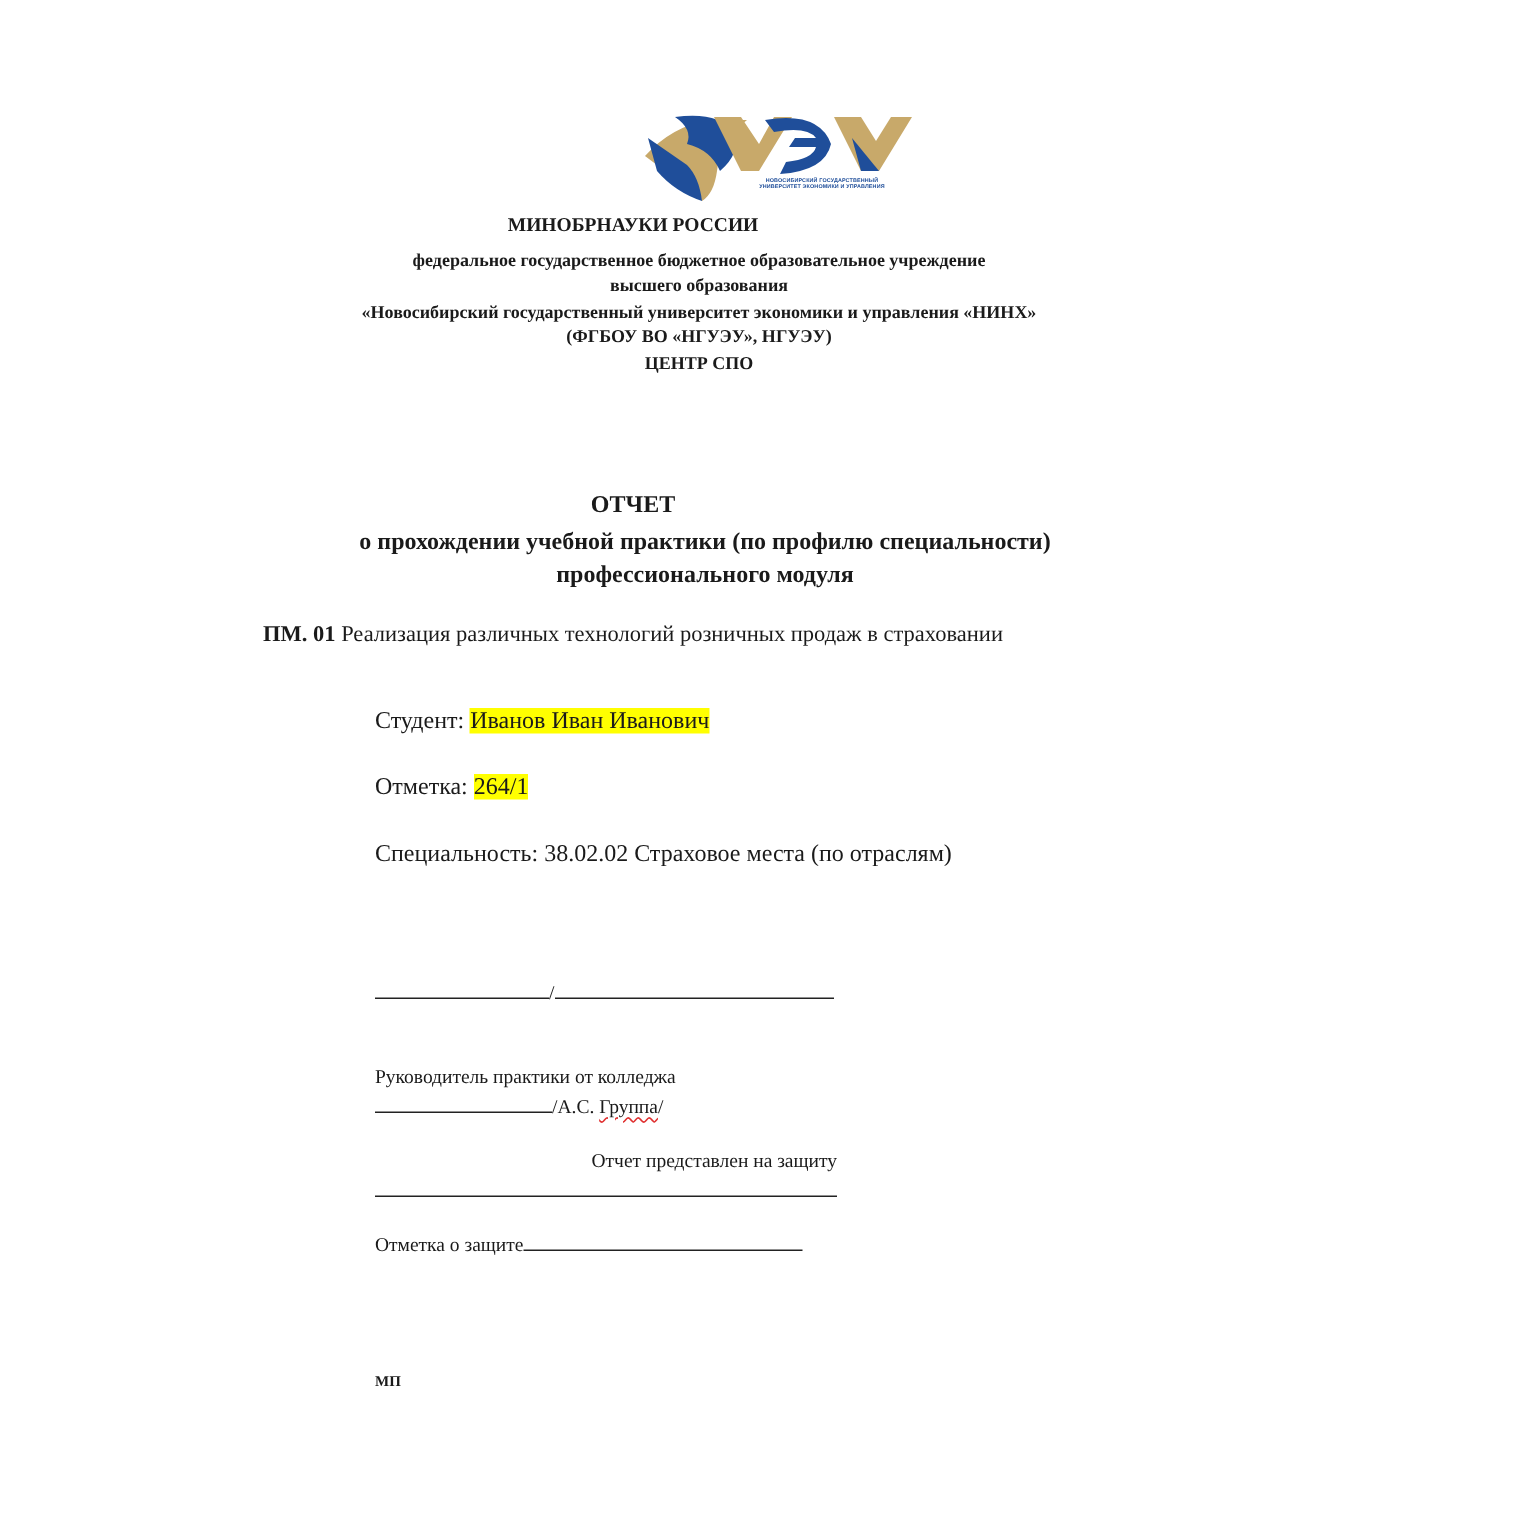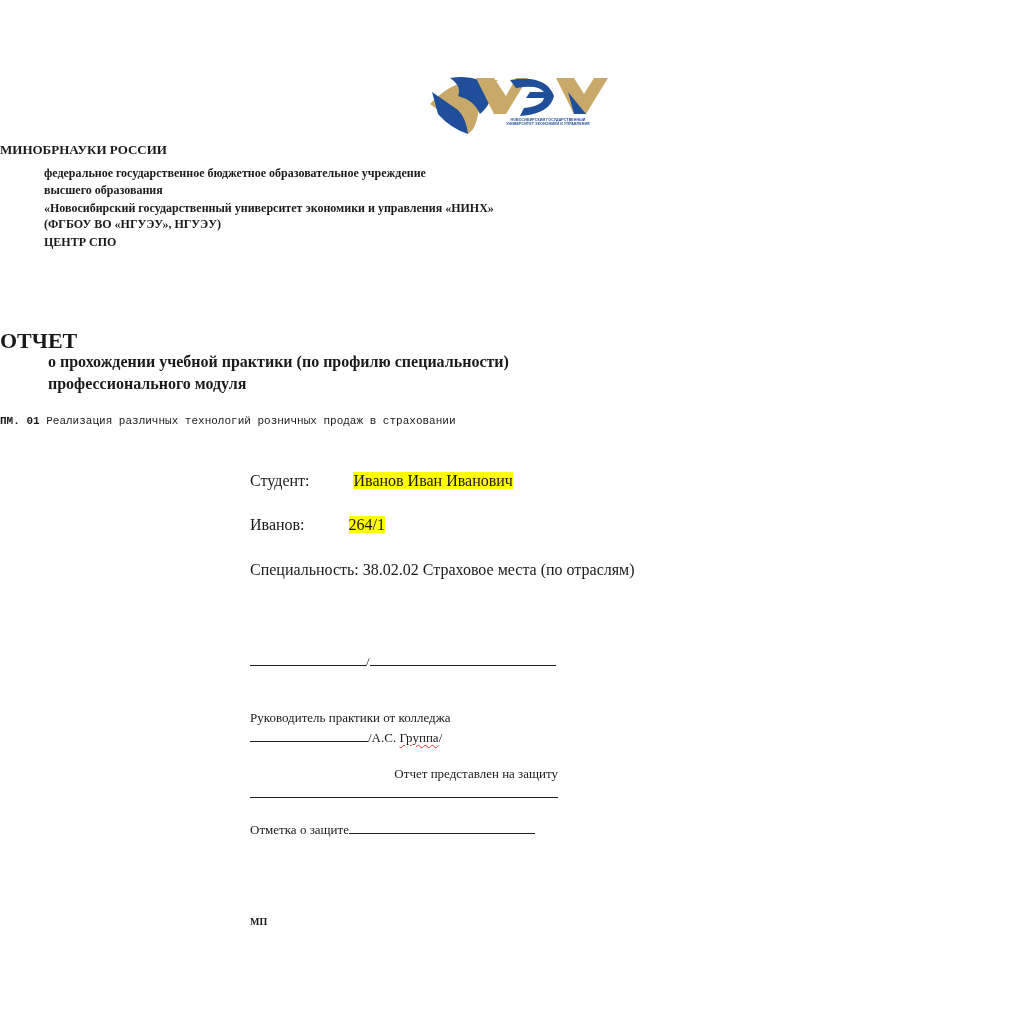--- a/index.html
+++ b/index.html
@@ -1,29 +1,29 @@
 <!DOCTYPE html>
 <html><head>
 <meta charset="utf-8">
 <style>
   html, body { margin: 0; padding: 0; background: #ffffff; }
   body { width: 1024px; height: 1024px; position: relative; overflow: hidden;
          font-family: "Liberation Serif", "DejaVu Serif", serif; color: #1a1a1a; }
   .abs { position: absolute; }
-  .center { left: 0; width: 844px; text-align: left; }
+  .center { left: 0; width: 844px; text-align: center; }
   .logo { left: 428px; top: 74px; width: 182px; height: 62px; }
   .logo-caption { position: absolute; left: 58px; top: 44px; width: 124px; font-family: "Liberation Sans", sans-serif;
                   font-size: 3.6px; line-height: 4.4px; color: #1f4e9a; font-weight: bold; text-align: center; letter-spacing: 0.1px; }
   .hdr-b { font-weight: bold; font-size: 13px; }
   .hdr-s { font-weight: bold; font-size: 12px; line-height: 16px; padding-left: 44px; }
-  .title { font-weight: bold; font-size: 22px; }
+  .title { font-weight: bold; font-size: 16px; }
   .sub { font-weight: bold; font-size: 16px; line-height: 21px; padding-left: 48px; }
-  .module { font-size: 11px; font-family: Liberation Mono, monospace; }
+  .module { font-size: 15px; }
   .field { left: 250px; font-size: 16px; }
-  .hl { background: #ffff00; margin-left: 40px; }
+  .hl { background: #ffff00; }
   .sign { left: 250px; font-size: 13px; line-height: 20px; }
   .line { display: inline-block; border-bottom: 1.5px solid #222; height: 12px; vertical-align: baseline; }
   .spell { text-decoration: underline wavy #e03030; text-decoration-thickness: 1px; text-underline-offset: 2px; }
 </style>
 </head>
 <body>
 
 <div class="abs logo">
   <svg width="182" height="62" viewBox="0 0 182 62">
 
@@ -59,21 +59,21 @@
 <div class="abs center module" style="top:415px;">
   <b>ПМ. 01</b>
   <span>Реализация различных технологий розничных продаж в страховании</span>
 </div>
 
 <div class="abs field" style="top:472px;">
   <span>Студент:</span>
   <span class="hl">Иванов Иван Иванович</span>
 </div>
 <div class="abs field" style="top:516px;">
-  <span>Иванов:</span>
+  <span>Отметка:</span>
   <span class="hl">264/1</span>
 </div>
 <div class="abs field" style="top:561px;">
   <span>Специальность:</span>
   <span>38.02.02 Страховое места (по отраслям)</span>
 </div>
 
 <div class="abs sign" style="top:652px;">
   <div>
     <span class="line" style="width:116px;"></span><span>/</span><span class="line" style="width:186px;"></span>

